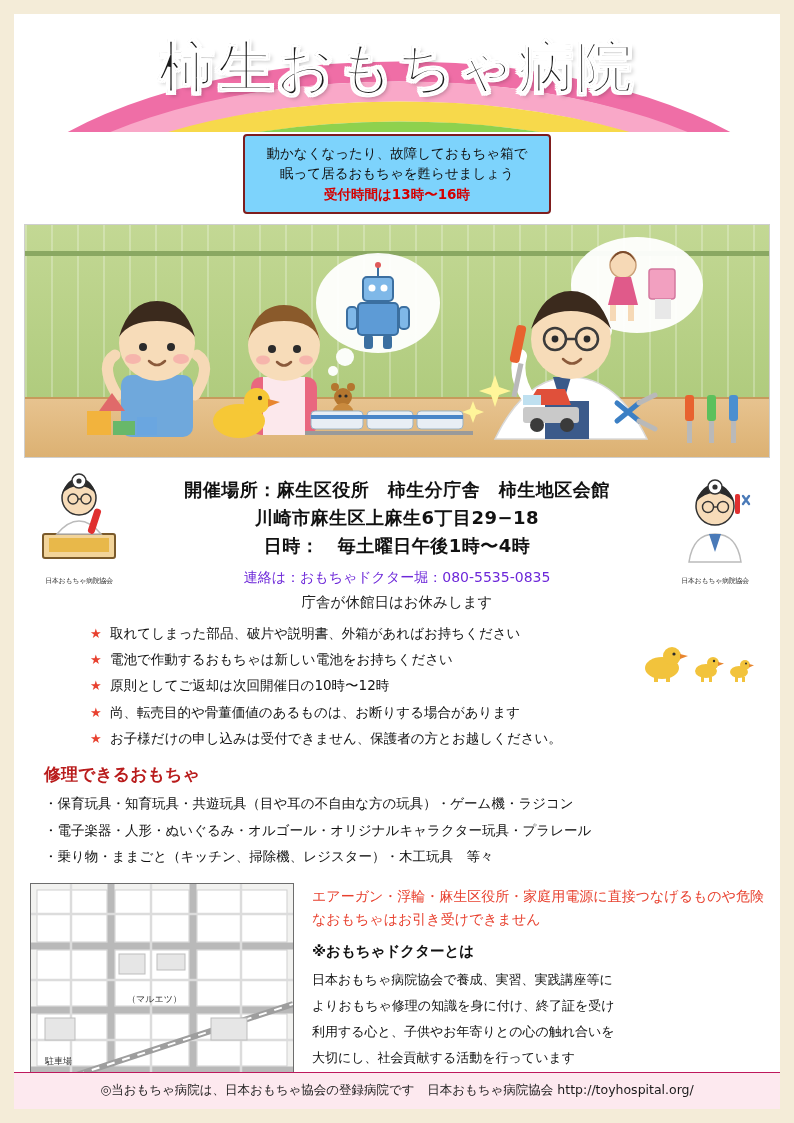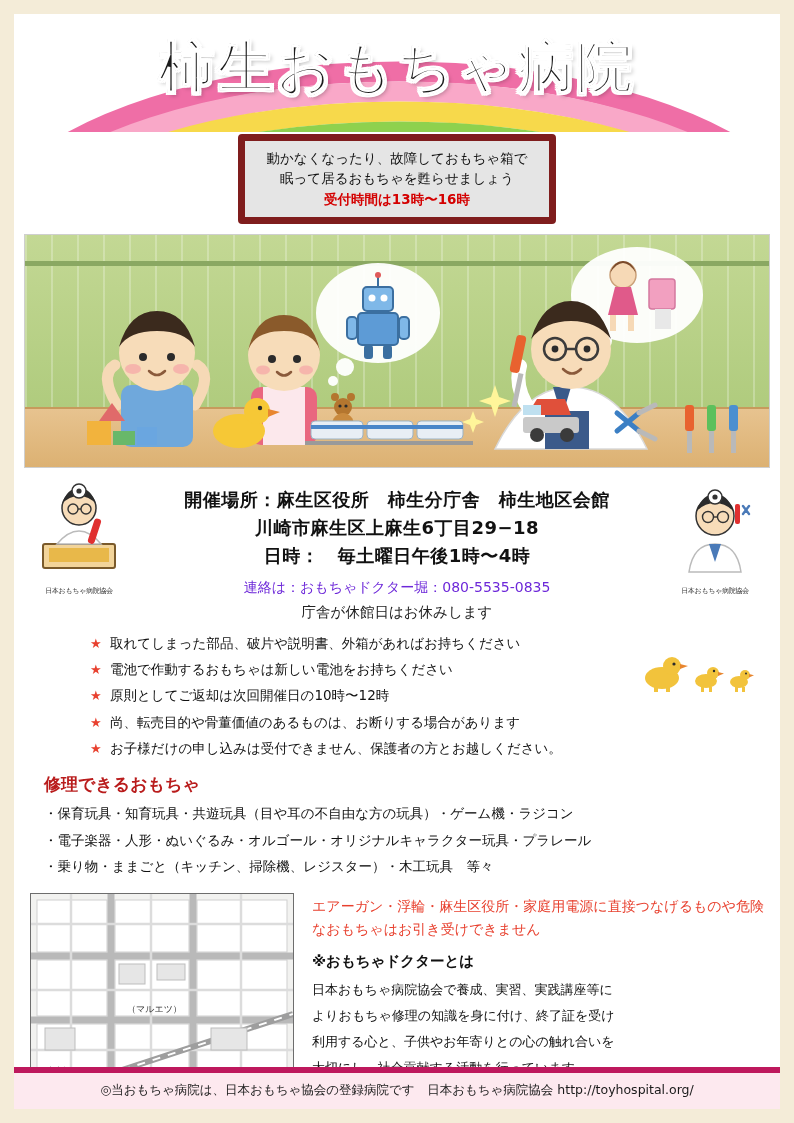--- a/index.html
+++ b/index.html
@@ -54,22 +54,22 @@
        3px 3px 4px rgba(0,0,0,.25);
   }
 
   
   .subbox-wrap{
     text-align:center;
     margin-top:2px;
   }
   .subbox{
     display:inline-block;
-    background:#e5e5e5;
-    border:7px solid #7f1d1d;
+    background:#7dd3fc;
+    border:2px solid #7f1d1d;
     border-radius:4px;
     padding:7px 22px 8px;
     line-height:1.5;
     font-size:13.5px;
     color:#111;
   }
   .subbox .red{
     color:#d40000;
     font-weight:bold;
   }
@@ -190,21 +190,21 @@
   }
   .what-body{
     margin-top:6px;
     font-size:13px;color:#111;line-height:2.0;
   }
 
   
   .footer{
     position:absolute;left:0;right:0;bottom:0;
     background:#fde9ef;
-    border-top:6px solid #be185d;
+    border-top:1px solid #be185d;
     padding:9px 0 10px;
     text-align:center;
     font-size:12.5px;color:#222;
   }
   .footer .url{color:#1a1a1a;}
 </style>
 </head>
 <body>
 
 <div class="page">

